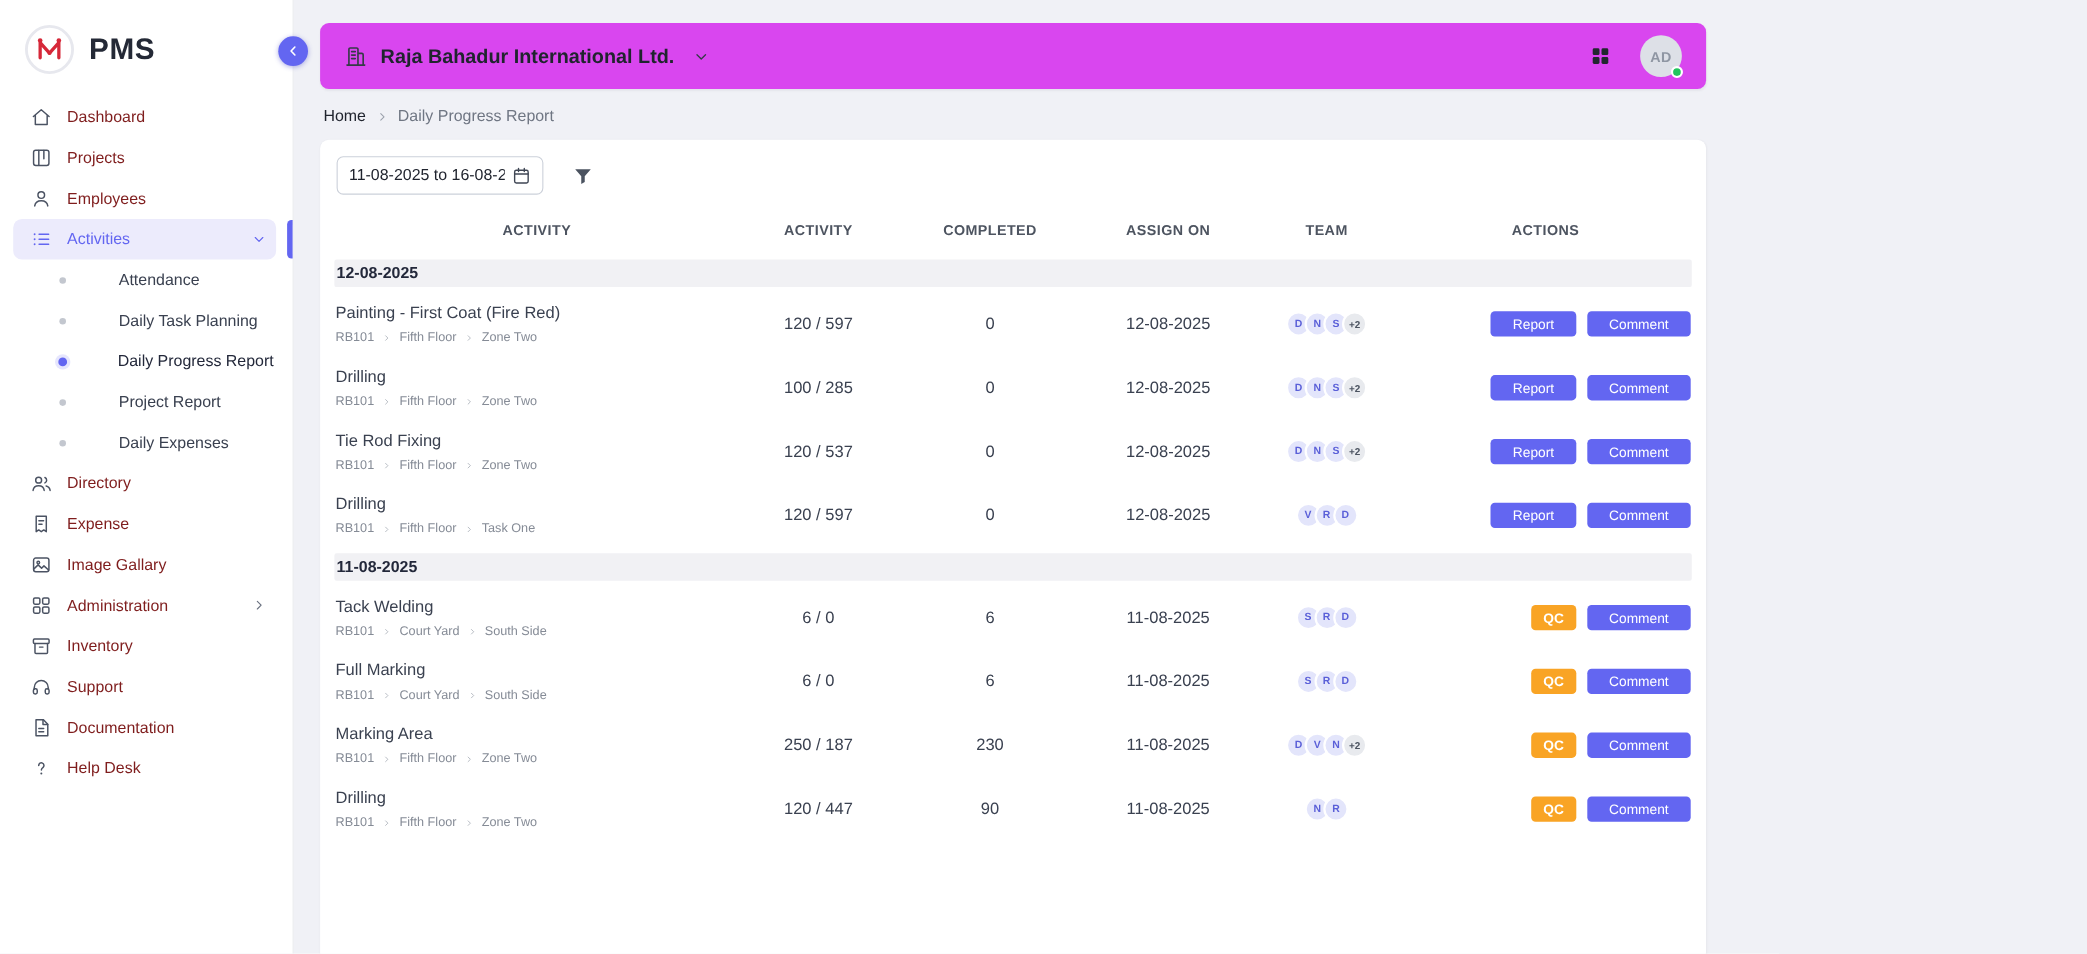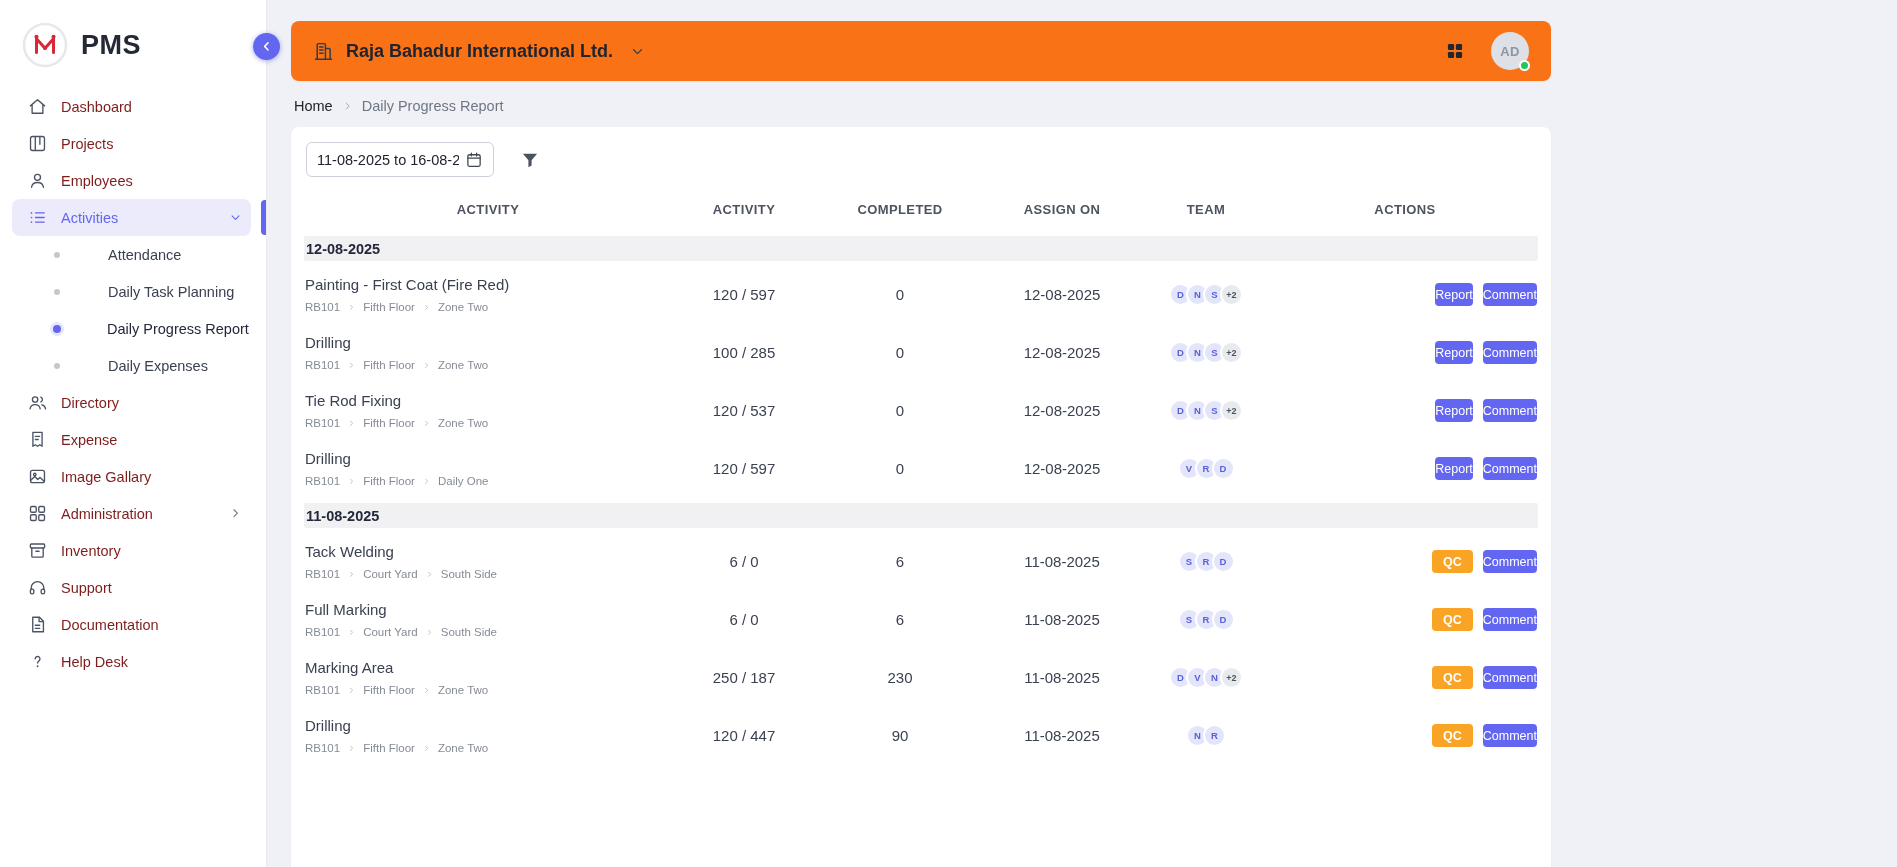--- a/index.html
+++ b/index.html
@@ -26,21 +26,21 @@
   .sub-item .dot{width:6px;height:6px;border-radius:50%;background:#c3c7cf;margin-right:48px;flex:none}
   .sub-item.active .dot{width:8px;height:8px;background:var(--accent,#6366f1);box-shadow:0 0 0 3px rgba(99,102,241,.16);margin-right:46px;margin-left:-1px}
   .sub-item.active{color:#23283a}
 
   
   .collapse-btn{position:absolute;left:253px;top:33px;width:27px;height:27px;border-radius:50%;background:var(--accent,#6366f1);border:none;color:#fff;display:flex;align-items:center;justify-content:center;cursor:pointer;box-shadow:0 1px 5px rgba(70,74,200,.45);z-index:6}
   .collapse-btn svg{width:15px;height:15px}
 
   
   .main{flex:1;padding:21px 0 0 24px;position:relative}
-  .topbar{width:1260px;height:60px;background:#f97316;border-radius:8px;display:flex;align-items:center;justify-content:space-between;padding:0 22px;box-shadow:0 1px 2px rgba(16,24,40,.05)}
+  .topbar{width:1260px;height:60px;background:#d946ef;border-radius:8px;display:flex;align-items:center;justify-content:space-between;padding:0 22px;box-shadow:0 1px 2px rgba(16,24,40,.05)}
   .company{display:flex;align-items:center;gap:12px;cursor:pointer}
   .c-icon{width:21px;height:21px;display:inline-flex;color:#353b47}
   .c-icon svg{width:21px;height:21px}
   .c-name{font-size:18px;font-weight:700;color:#20242e}
   .c-caret{width:17px;height:17px;display:inline-flex;color:#353b47;margin-left:4px}
   .c-caret svg{width:17px;height:17px}
   .top-right{display:flex;align-items:center;gap:26px}
   .apps{width:20px;height:20px;display:inline-flex;color:#22262f;cursor:pointer}
   .apps svg{width:20px;height:20px}
   .avatar-wrap{position:relative;width:38px;height:38px;border-radius:50%;background:#dde0e7;display:flex;align-items:center;justify-content:center;cursor:pointer}
@@ -73,21 +73,21 @@
   .a-title{font-size:15px;color:#3a4150;margin-bottom:8px;white-space:nowrap}
   .a-path{display:flex;align-items:center;gap:7px;font-size:11.5px;color:#858b96}
   .p-sep{display:inline-flex;color:#9aa0ab}
   .p-sep svg{width:9px;height:9px}
   .c-num{text-align:center;font-size:15px;color:#3a4150}
   .c-team{display:flex;justify-content:center;align-items:center}
   .avatar{width:23px;height:23px;border-radius:50%;background:var(--avatar-bg,#e3e5fb);color:var(--avatar-text,#5a5fd8);font-size:9.5px;font-weight:700;display:flex;align-items:center;justify-content:center;border:2px solid #fff;margin-left:-6px}
   .avatar:first-child{margin-left:0}
   .avatar.extra{background:#e8eaee;color:#4b5360;font-size:9px}
   .c-actions{display:flex;justify-content:flex-end;gap:10px;padding-right:1px}
-  .btn{height:23px;border:none;border-radius:4px;color:#fff;font-size:12.5px;font-family:inherit;padding:0 0;cursor:pointer;display:flex;align-items:center}
+  .btn{height:23px;border:none;border-radius:4px;color:#fff;font-size:12.5px;font-family:inherit;padding:0 20px;cursor:pointer;display:flex;align-items:center}
   .btn.indigo{background:var(--accent,#6366f1)}
   .btn.qc{background:var(--qc,#f9a425);padding:0 11px;font-weight:600}
 </style>
 </head>
 <body>
 
 <aside class="sidebar">
   <div class="brand">
     <span class="logo">
       <svg viewBox="0 0 46 46">
@@ -150,20 +150,24 @@
       <div class="sub-item">
         <span class="dot"></span>
         <span class="sub-label">Daily Task Planning</span>
       </div>
       <div class="sub-item active">
         <span class="dot"></span>
         <span class="sub-label">Daily Progress Report</span>
       </div>
       <div class="sub-item">
         <span class="dot"></span>
+        <span class="sub-label">Project Report</span>
+      </div>
+      <div class="sub-item">
+        <span class="dot"></span>
         <span class="sub-label">Daily Expenses</span>
       </div>
       <div class="side-item">
         <span class="s-icon">
           <svg viewBox="0 0 24 24" fill="none" stroke="currentColor" stroke-width="1.7" stroke-linecap="round" stroke-linejoin="round">
             <circle cx="9" cy="8.2" r="3.4"></circle>
             <path d="M2.6 20c.5-3.6 3.1-5.4 6.4-5.4s5.9 1.8 6.4 5.4M16.2 5.2a3.4 3.4 0 010 6.2M17.6 14.9c2.6.6 4.2 2.3 4.6 5.1"></path>
           </svg>
         </span>
         <span class="s-label">Directory</span>
@@ -430,21 +434,21 @@
                   <svg viewBox="0 0 24 24" fill="none" stroke="currentColor" stroke-width="1.7" stroke-linecap="round" stroke-linejoin="round">
                     <path d="M9.5 6 15 11.5 9.5 17"></path>
                   </svg>
                 </span>
                 <span class="p-seg">Fifth Floor</span>
                 <span class="p-sep">
                   <svg viewBox="0 0 24 24" fill="none" stroke="currentColor" stroke-width="1.7" stroke-linecap="round" stroke-linejoin="round">
                     <path d="M9.5 6 15 11.5 9.5 17"></path>
                   </svg>
                 </span>
-                <span class="p-seg">Daily One</span>
+                <span class="p-seg">Task One</span>
               </div>
             </div>
             <div class="cell c-num">120 / 597</div>
             <div class="cell c-num">0</div>
             <div class="cell c-num">12-08-2025</div>
             <div class="cell c-team">
               <span class="avatar">V</span>
               <span class="avatar">R</span>
               <span class="avatar">D</span>
             </div>

